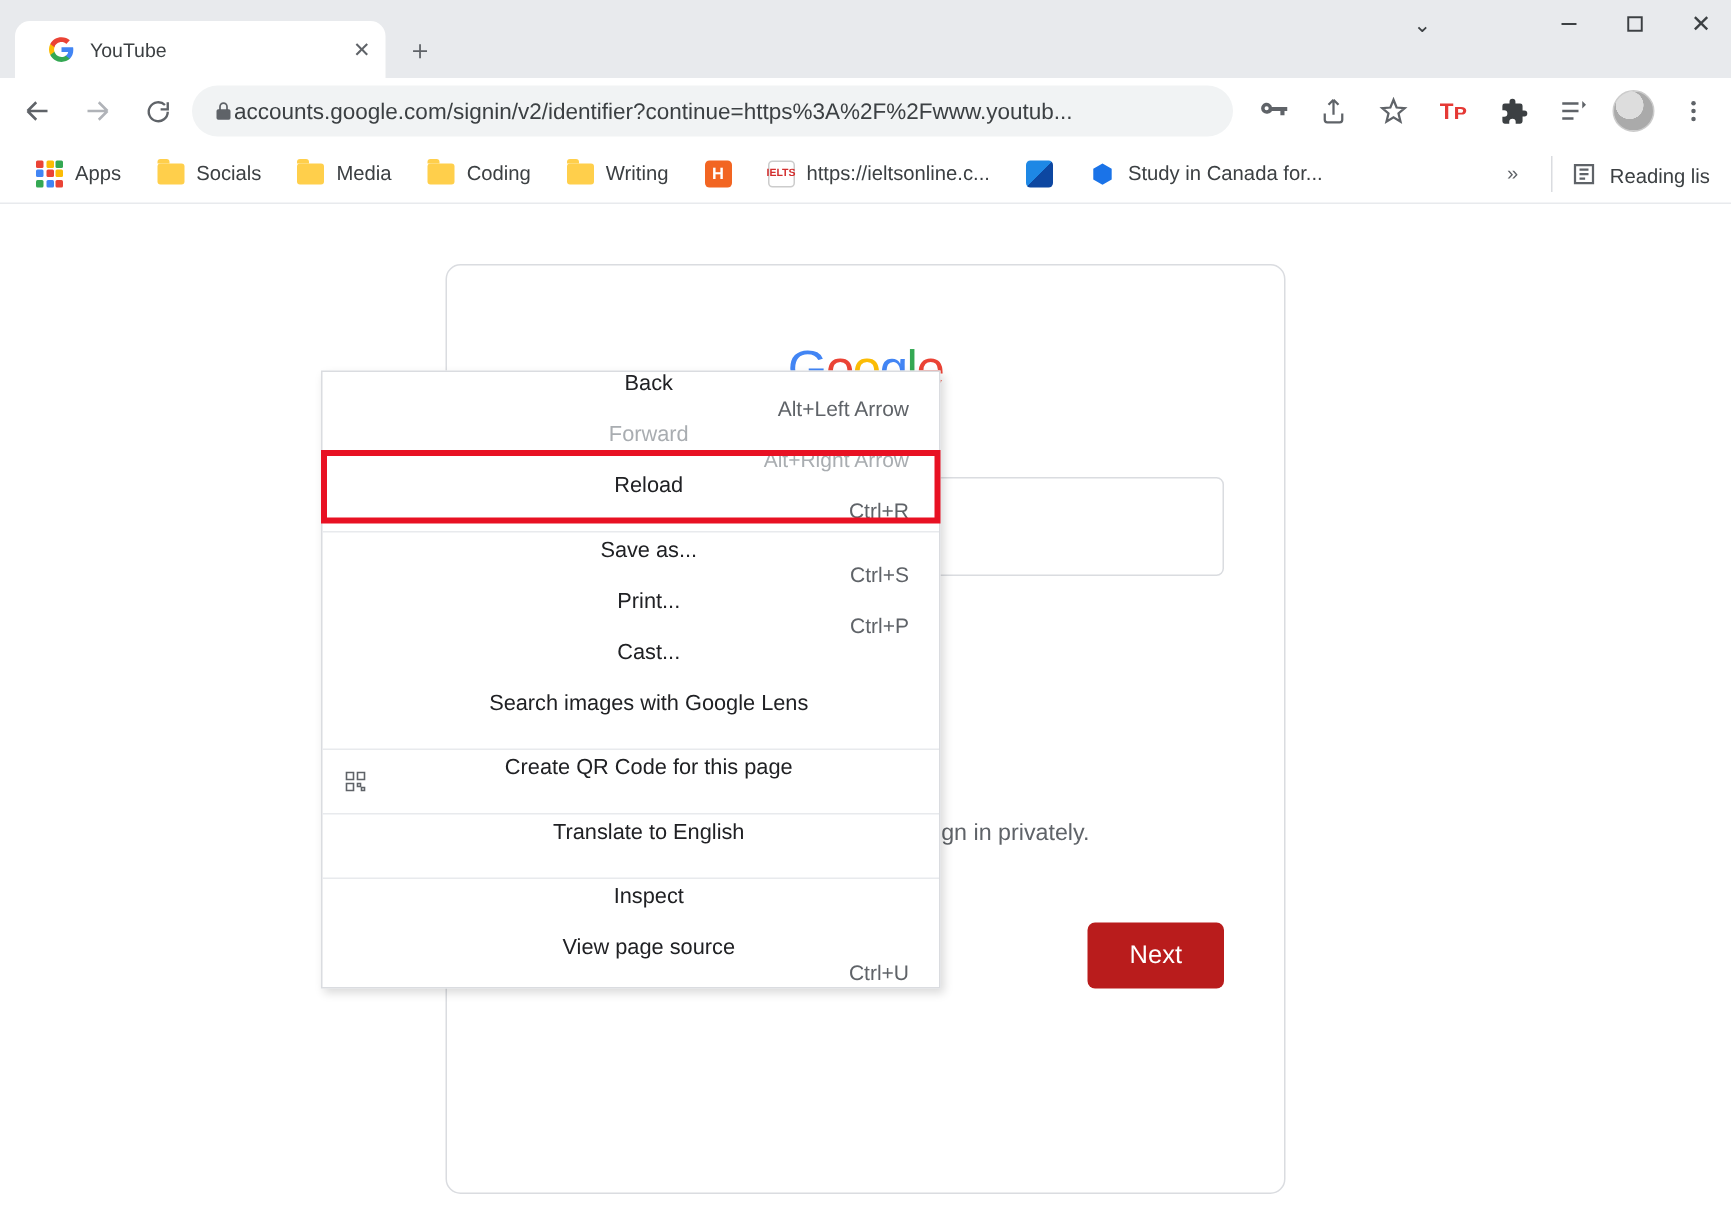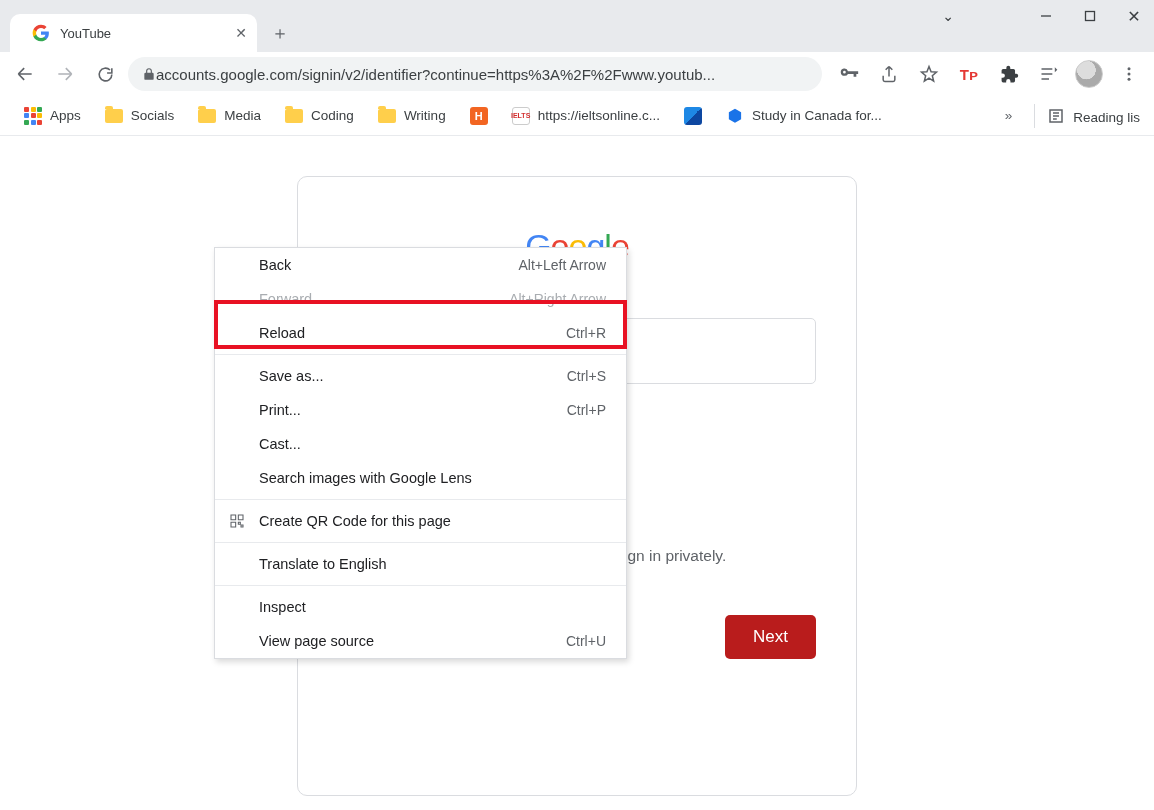--- a/index.html
+++ b/index.html
@@ -46,21 +46,21 @@
   .glogo .b{color:#4285f4;} .glogo .r{color:#ea4335;} .glogo .y{color:#fbbc05;} .glogo .g{color:#34a853;}
   .card h1{ text-align:center; font-weight:400; font-size:24px; color:#202124; margin-bottom:10px;}
   .field{ width:100%; height:66px; border:1px solid #dadce0; border-radius:5px; margin-bottom:160px;}
   .guest{ text-align:left; font-size:15.5px; color:#5f6368; margin-bottom:48px; line-height:1.5;}
   .actions{ display:flex; justify-content:space-between; align-items:center;}
   .link{ color:#1a73e8; font-weight:500; font-size:15px; cursor:pointer;}
   .next-btn{ background:#b91c1c; color:#fff; border:none; border-radius:5px; padding:12px 28px; font-size:17px; font-weight:500; cursor:pointer;}
 
   
   .ctx { position:absolute; left:214px; top:247px; width:413px; background:#fff; border:1px solid #dadce0; box-shadow: 2px 3px 6px rgba(0,0,0,0.15); font-size:14.5px; color:#202124; z-index:10;}
-  .ctx .row{ display:flex; align-items:center; height:34px; padding:0 20px 0 44px; cursor:pointer; position:relative;}
+  .ctx .row{ display:flex; align-items:center; height:34px; padding:0 20px 0 44px; cursor:pointer; position:relative;flex-direction:column;}
   .ctx .row.disabled{ color:#a9adb1; cursor:default;}
   .ctx .row .short{ margin-left:auto; color:#5f6368; font-size:14px;text-align:right;}
   .ctx .row.disabled .short{color:#a9adb1;}
   .ctx hr{ border:none; border-top:1px solid #e8eaed; margin:4px 0;}
   .ctx .qicon{position:absolute;left:12px;top:7px;width:20px;height:20px;display:flex;align-items:center;justify-content:center;color:#5f6368;}
   .highlight-box{ position:absolute; left:214px; top:300px; width:413px; height:49px; border:4px solid #e81123; z-index:11; pointer-events:none;}
 
   svg{display:block;}
 </style>
 </head>

